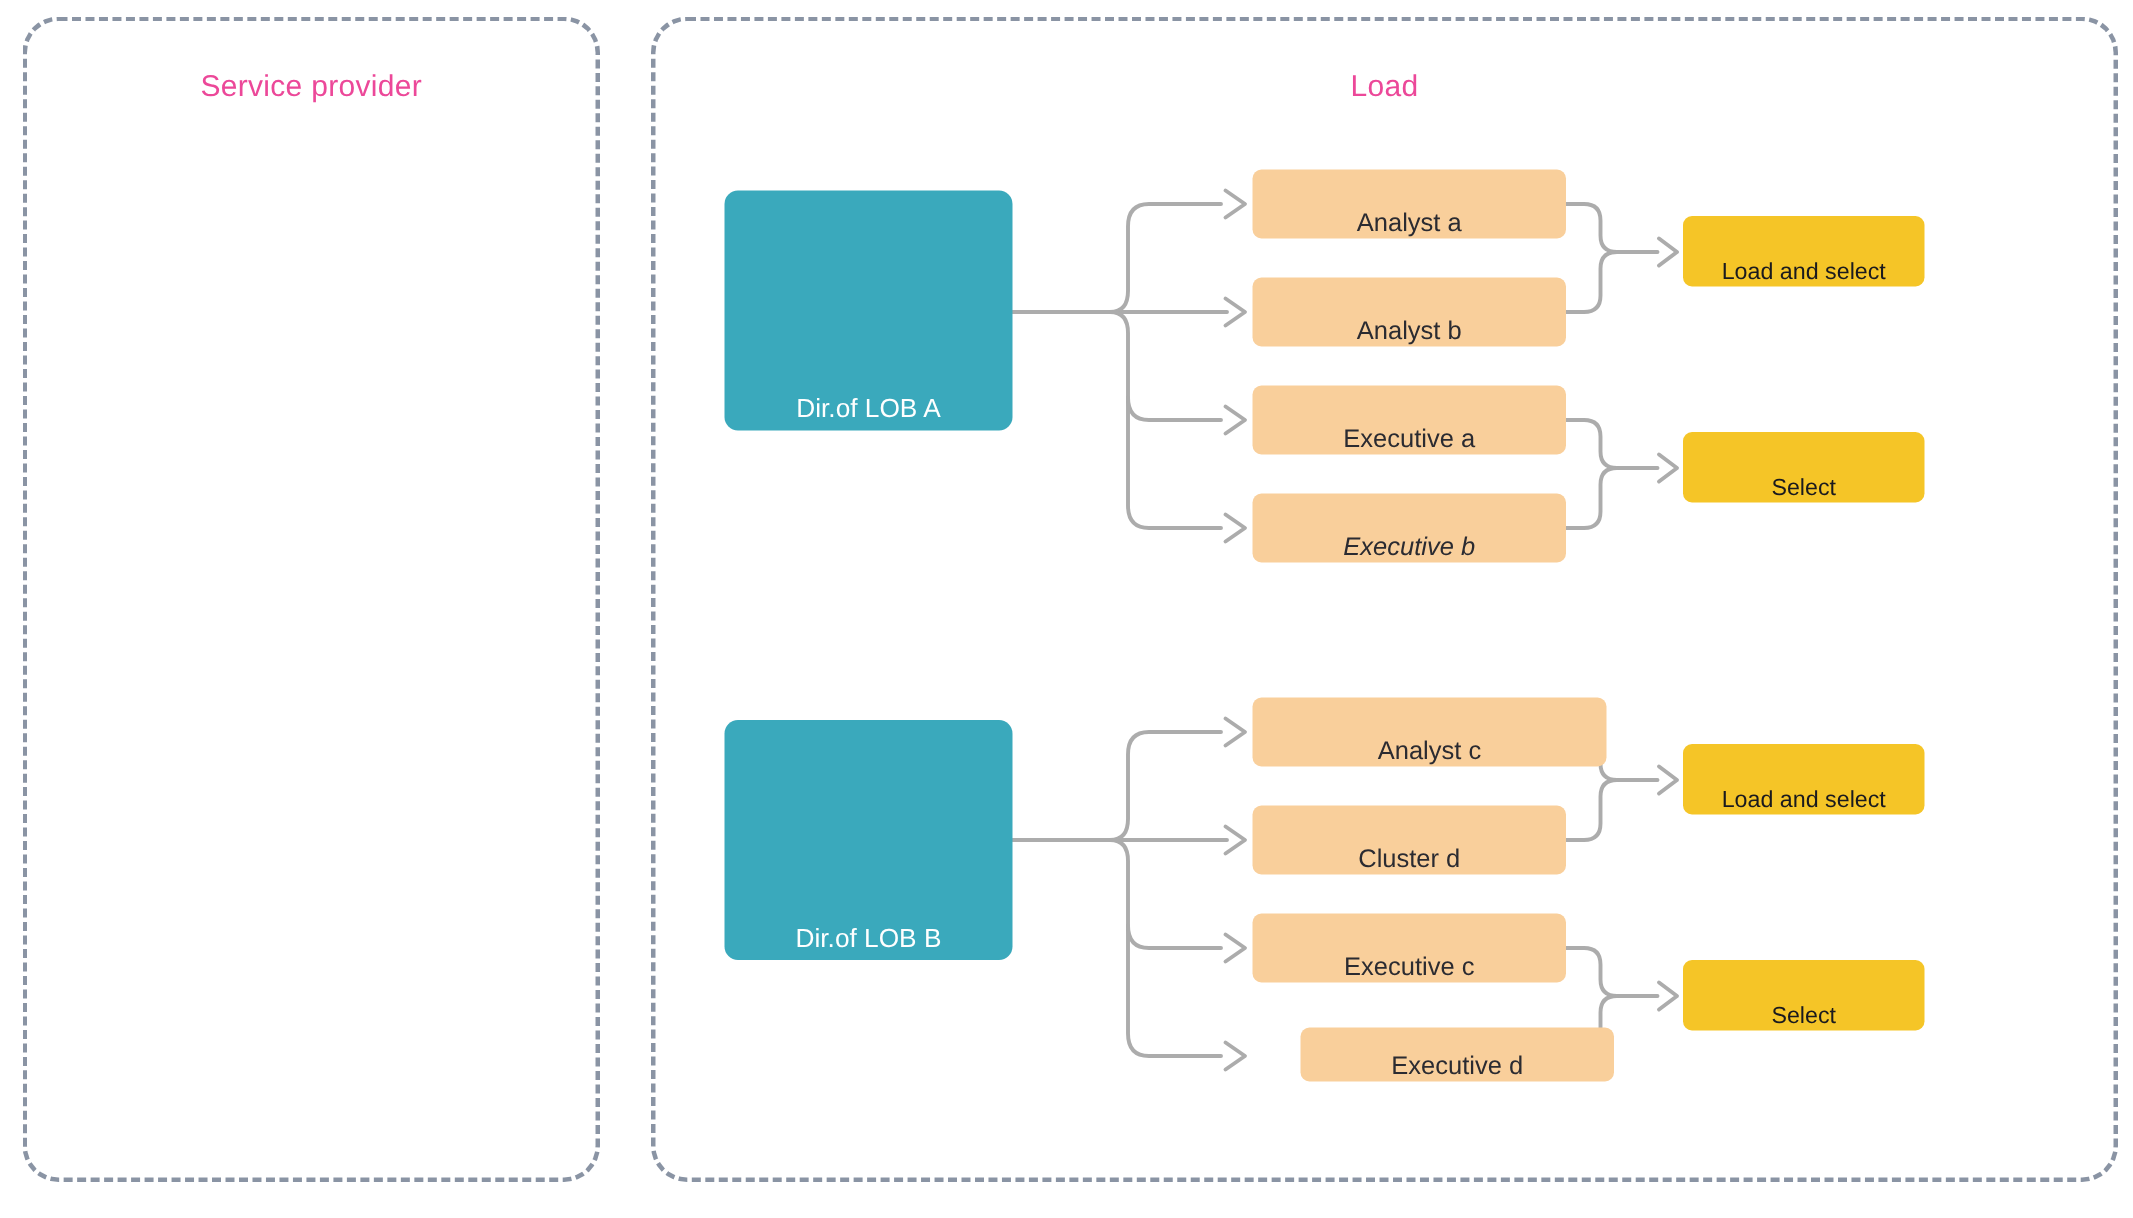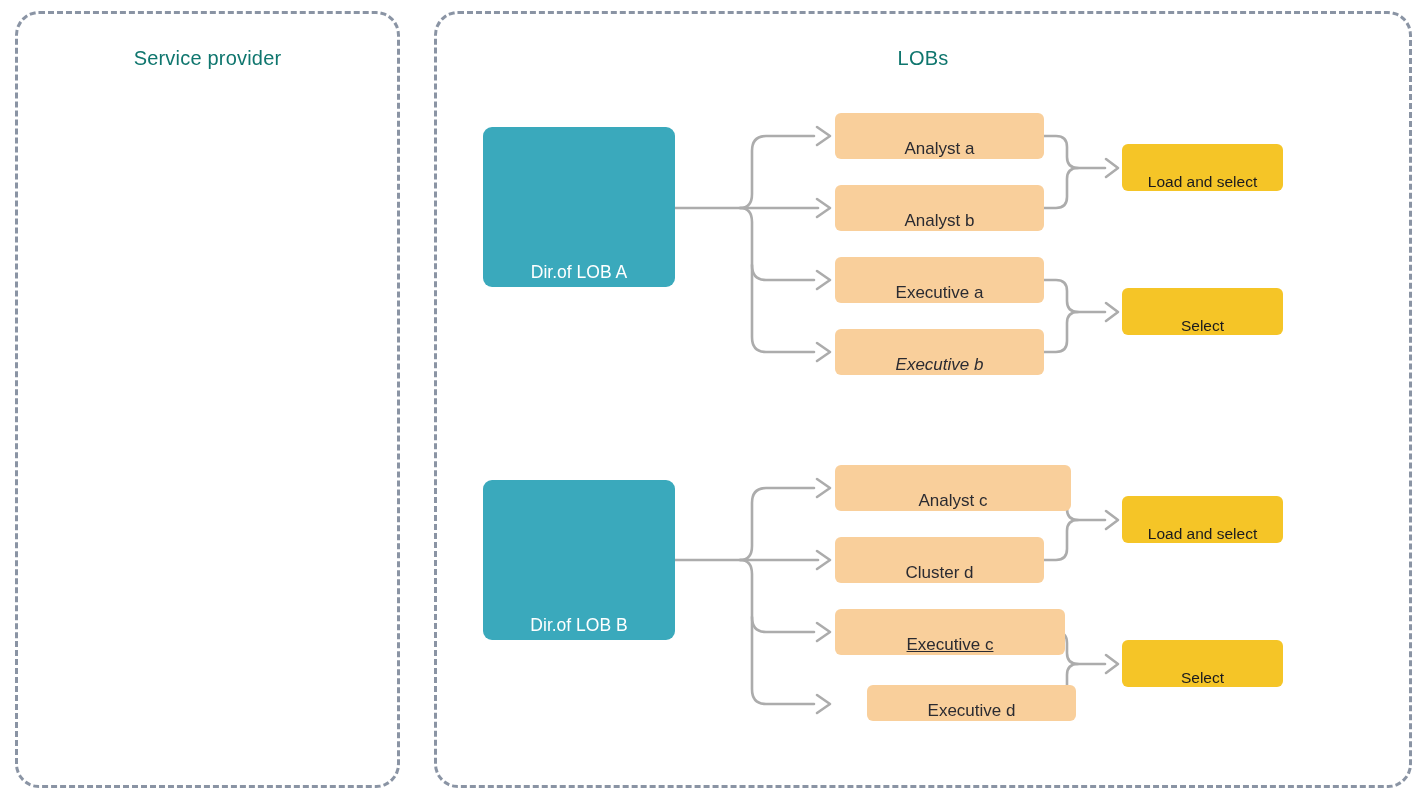--- a/index.html
+++ b/index.html
@@ -18,21 +18,21 @@
   .panel {
     position: absolute;
     border: 3px dashed #8A94A4;
     border-radius: 24px;
     box-sizing: border-box;
     background: transparent;
   }
   .panel-title {
     position: absolute;
     font-size: 20px;
-    color: #0f766e;
+    color: #ec4899;
     text-align: center;
     letter-spacing: 0.2px;
   }
   .node {
     position: absolute;
     display: flex;
     align-items: flex-end;
     justify-content: center;
     text-align: center;
     box-sizing: border-box;
@@ -75,21 +75,21 @@
 </style>
 </head>
 <body>
 
 <div class="stage">
 
   <div class="panel" style="left:15px; top:11px; width:385px; height:777px;"></div>
   <div class="panel" style="left:434px; top:11px; width:978px; height:777px;"></div>
 
   <div class="panel-title" style="left:15px; top:47px; width:385px;">Service provider</div>
-  <div class="panel-title" style="left:434px; top:47px; width:978px;">LOBs</div>
+  <div class="panel-title" style="left:434px; top:47px; width:978px;">Load</div>
 
   <svg class="connector-layer" width="1422" height="812" viewBox="0 0 1422 812">
 
     <path d="M 675 208 H 818"></path>
     <path d="M 740 208 Q 752 208 752 194 V 151 Q 752 136 766 136 H 814"></path>
     <path d="M 740 208 Q 752 208 752 222 V 337 Q 752 352 766 352 H 814"></path>
     <path d="M 752 265 Q 752 280 766 280 H 814"></path>
     <path d="M 817 127 L 830 136 L 817 145"></path>
     <path d="M 817 199 L 830 208 L 817 217"></path>
     <path d="M 817 271 L 830 280 L 817 289"></path>
@@ -139,21 +139,21 @@
   <div class="node orange" style="left:835px; top:329px; width:209px; height:46px;font-style:italic;">
     <span>Executive b</span>
   </div>
 
   <div class="node orange" style="left:835px; top:465px; width:236px; height:46px;">
     <span>Analyst c</span>
   </div>
   <div class="node orange" style="left:835px; top:537px; width:209px; height:46px;">
     <span>Cluster d</span>
   </div>
-  <div class="node orange" style="left:835px; top:609px; width:230px; height:46px;text-decoration:underline;">
+  <div class="node orange" style="left:835px; top:609px; width:209px; height:46px;">
     <span>Executive c</span>
   </div>
   <div class="node orange" style="left:835px; top:685px; width:209px; height:36px;margin-left:32px;">
     <span>Executive d</span>
   </div>
 
   <div class="node yellow" style="left:1122px; top:144px; width:161px; height:47px;">
     <span>Load and select</span>
   </div>
   <div class="node yellow" style="left:1122px; top:288px; width:161px; height:47px;">

